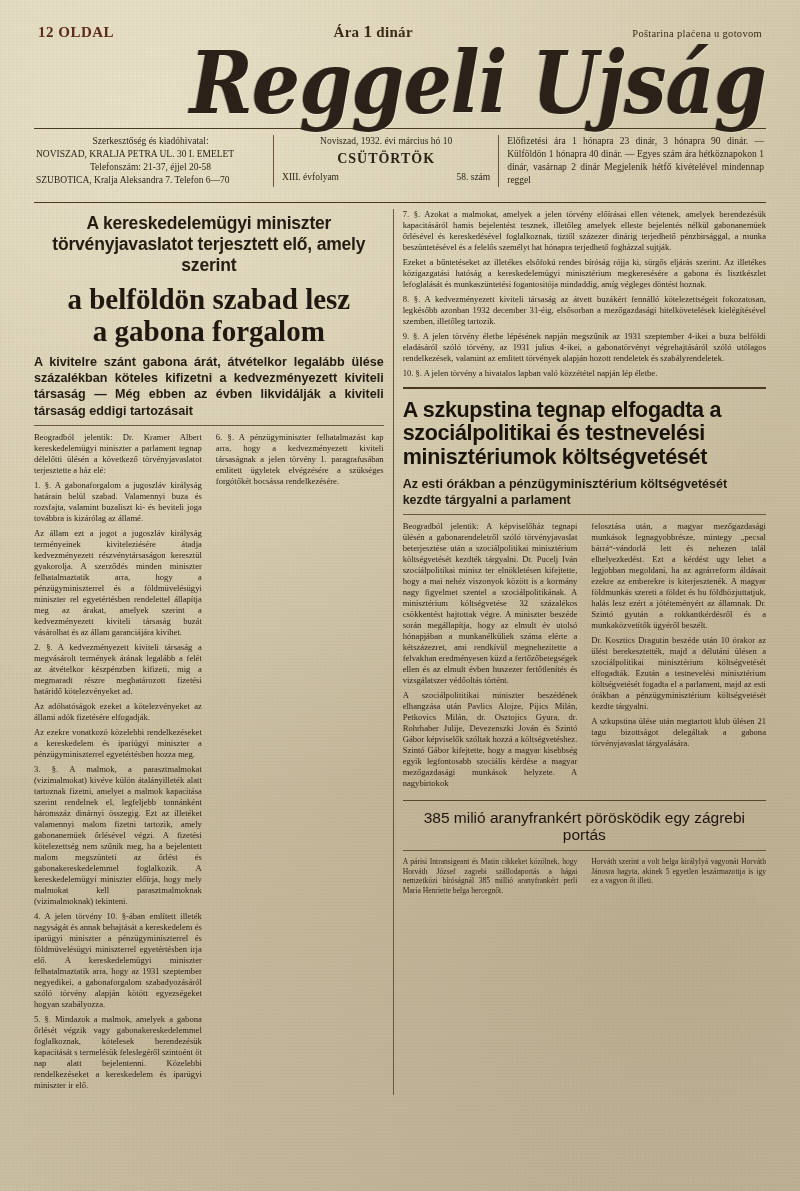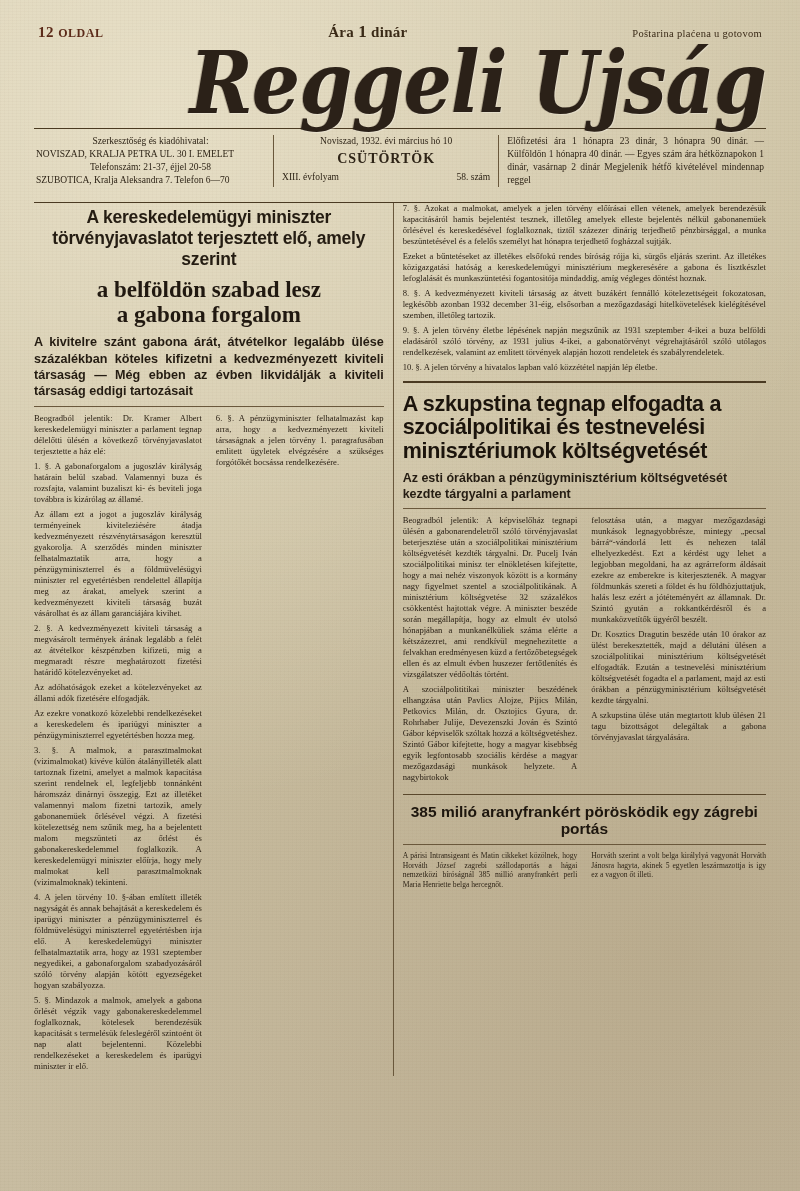--- a/index.html
+++ b/index.html
@@ -28,21 +28,21 @@
       repeating-linear-gradient(90deg, rgba(90,70,40,0.03) 0px, rgba(90,70,40,0.03) 1px, rgba(255,255,255,0) 1px, rgba(255,255,255,0) 4px);
     opacity:.6;
   }
   
   .topstrip{
     display:flex;align-items:baseline;justify-content:space-between;
     font-family:"Liberation Serif", serif;
     padding:0 4px 4px 4px;
   }
   .page-no{font-weight:bold;font-size:15px;letter-spacing:.5px;color:#5c2b1a;}
-  .page-no .small{font-size:12px;}
+  .page-no .small{font-size:15px;}
   .price{font-weight:bold;font-size:15px;letter-spacing:.3px;color:#3a2a17;}
   .price .big{font-size:17px;}
   .postal{font-size:10.5px;letter-spacing:.3px;color:#3a2a17;}
 
   
   .masthead{
     text-align:right;
     margin:4px 0 2px 0;
     line-height:.9;
   }
@@ -71,39 +71,39 @@
   }
   .colophon .c1{width:33%;padding-right:8px;}
   .colophon .c2{width:30%;text-align:center;border-left:1px solid #6a583c;border-right:1px solid #6a583c;padding:0 8px;}
   .colophon .c3{width:37%;padding-left:8px;text-align:justify;}
   .colophon .lead{text-align:center;display:block;}
   .colophon b{font-weight:normal;}
   .cs-day{font-weight:bold;font-size:14px;letter-spacing:1px;display:block;margin:2px 0;}
   .cs-line{display:flex;justify-content:space-between;font-size:9.5px;}
 
   
-  .cols{display:flex;}
+  .cols{display:flex;margin-top:6px;}
   .colL{width:49%;padding-right:9px;box-sizing:border-box;}
   .colR{width:51%;padding-left:9px;box-sizing:border-box;border-left:1px solid #6a583c;}
 
   
   h1.head1{
     font-family:"Liberation Sans", sans-serif;
     font-weight:bold;
     font-size:17.5px;
     line-height:1.22;
     letter-spacing:-.2px;
     text-align:center;
     margin:4px 0 2px 0;
     color:#241c12;
   }
   h2.head2{
     font-family:"Liberation Serif", serif;
     font-weight:bold;
-    font-size:23px;
+    font-size:29px;
     line-height:1.12;
     text-align:center;
     margin:6px 0 4px 0;
     color:#201810;
   }
   .deck{
     font-family:"Liberation Sans", sans-serif;
     font-weight:bold;
     font-size:12.6px;
     line-height:1.3;
@@ -126,21 +126,21 @@
     font-family:"Liberation Sans", sans-serif;
     font-weight:bold;
     font-size:12.5px;
     line-height:1.28;
     text-align:left;
     margin:2px 0 6px 0;
     color:#241c12;
   }
   h3.head3{
     font-family:"Liberation Sans", sans-serif;
-    font-weight:bold;
+    font-weight:normal;
     font-size:15.5px;
     line-height:1.15;
     margin:8px 0 5px 0;
     color:#1d160e;
     text-align:center;
   }
 
   
   .subcols{display:flex;}
   .subcol{width:50%;box-sizing:border-box;}

